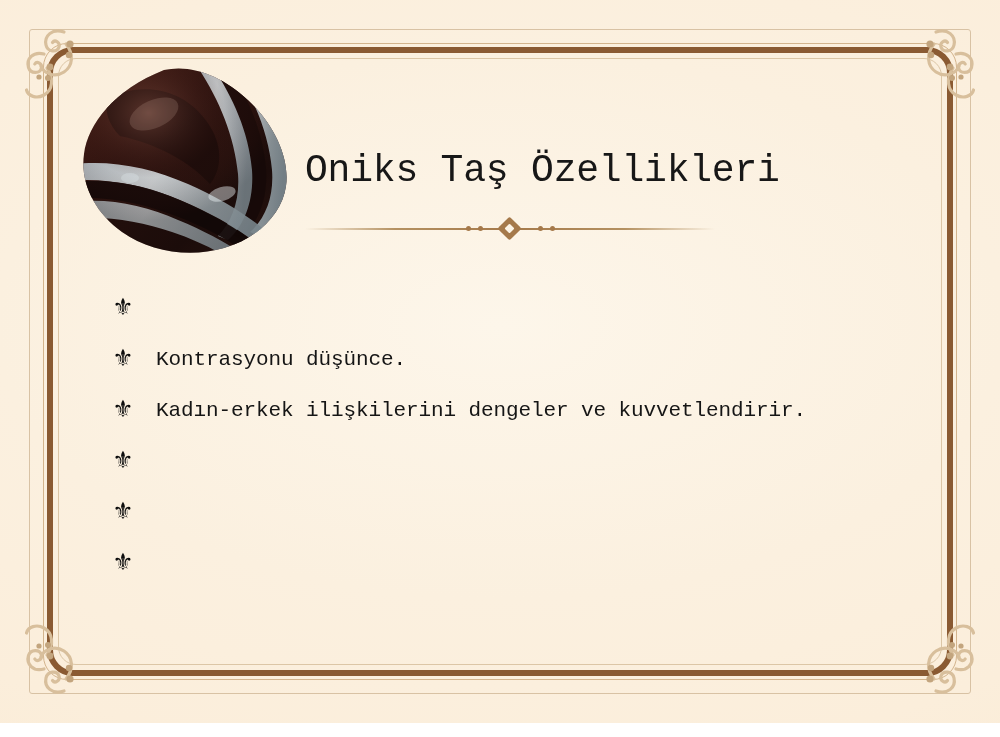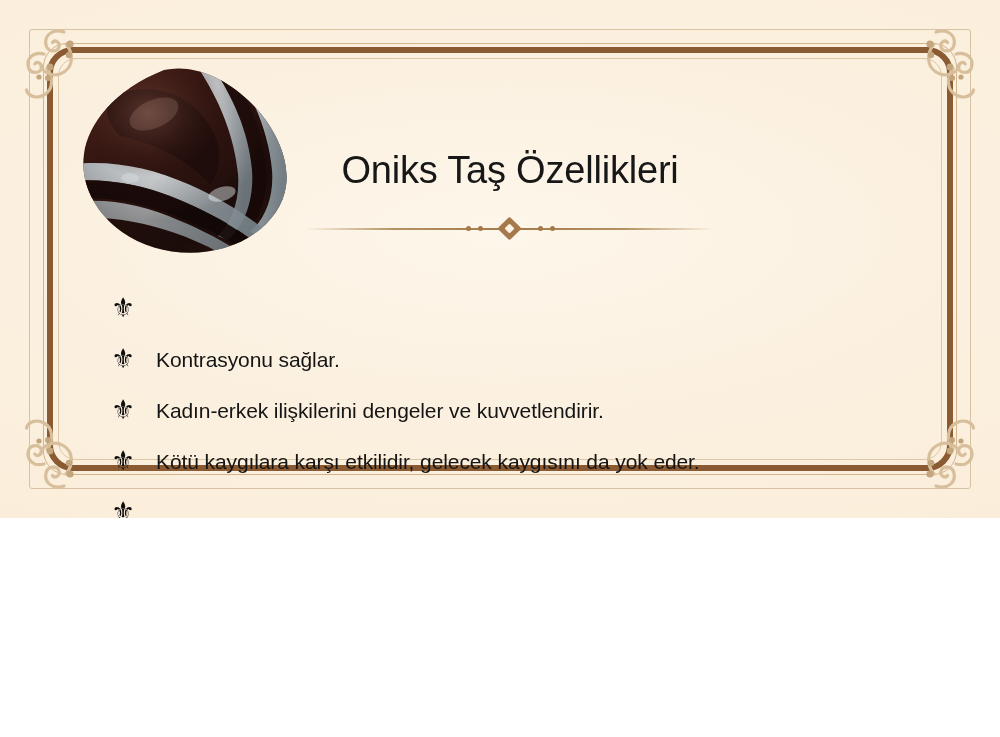--- a/index.html
+++ b/index.html
@@ -3,25 +3,25 @@
 <meta charset="utf-8">
 <style>
   html, body {
     margin: 0;
     padding: 0;
     background: #ffffff;
   }
   #card {
     position: relative;
     width: 1000px;
-    height: 518px;
+    height: 723px;
     overflow: hidden;
     background:
       radial-gradient(ellipse 120% 90% at 50% 45%, #fdf6ea 0%, #fbf0df 42%, #fbeedb 68%, #f9e9d2 100%);
-    font-family: Liberation Sans, sans-serif;
+    font-family: Liberation Mono, monospace;
   }
 
   
   .frame-outer {
     position: absolute;
     left: 29px; top: 29px; right: 29px; bottom: 29px;
     border: 1px solid #d8c2a4;
     border-radius: 3px;
     pointer-events: none;
   }
@@ -307,29 +307,28 @@
       <div class="div-dot r2"></div>
     </div>
   </div>
 
   <div id="list">
     <div class="item">
       <span class="bullet">⚜</span>
     </div>
     <div class="item">
       <span class="bullet">⚜</span>
-      <span class="item-text">Kontrasyonu sağlar.</span>
+      <span class="item-text">Kontrasyonu düşünce.</span>
     </div>
     <div class="item">
       <span class="bullet">⚜</span>
       <span class="item-text">Kadın-erkek ilişkilerini dengeler ve kuvvetlendirir.</span>
     </div>
     <div class="item">
       <span class="bullet">⚜</span>
-      <span class="item-text">Kötü kaygılara karşı etkilidir, gelecek kaygısını da yok eder.</span>
     </div>
     <div class="item">
       <span class="bullet">⚜</span>
     </div>
     <div class="item">
       <span class="bullet">⚜</span>
     </div>
   </div>
 
 </div>

